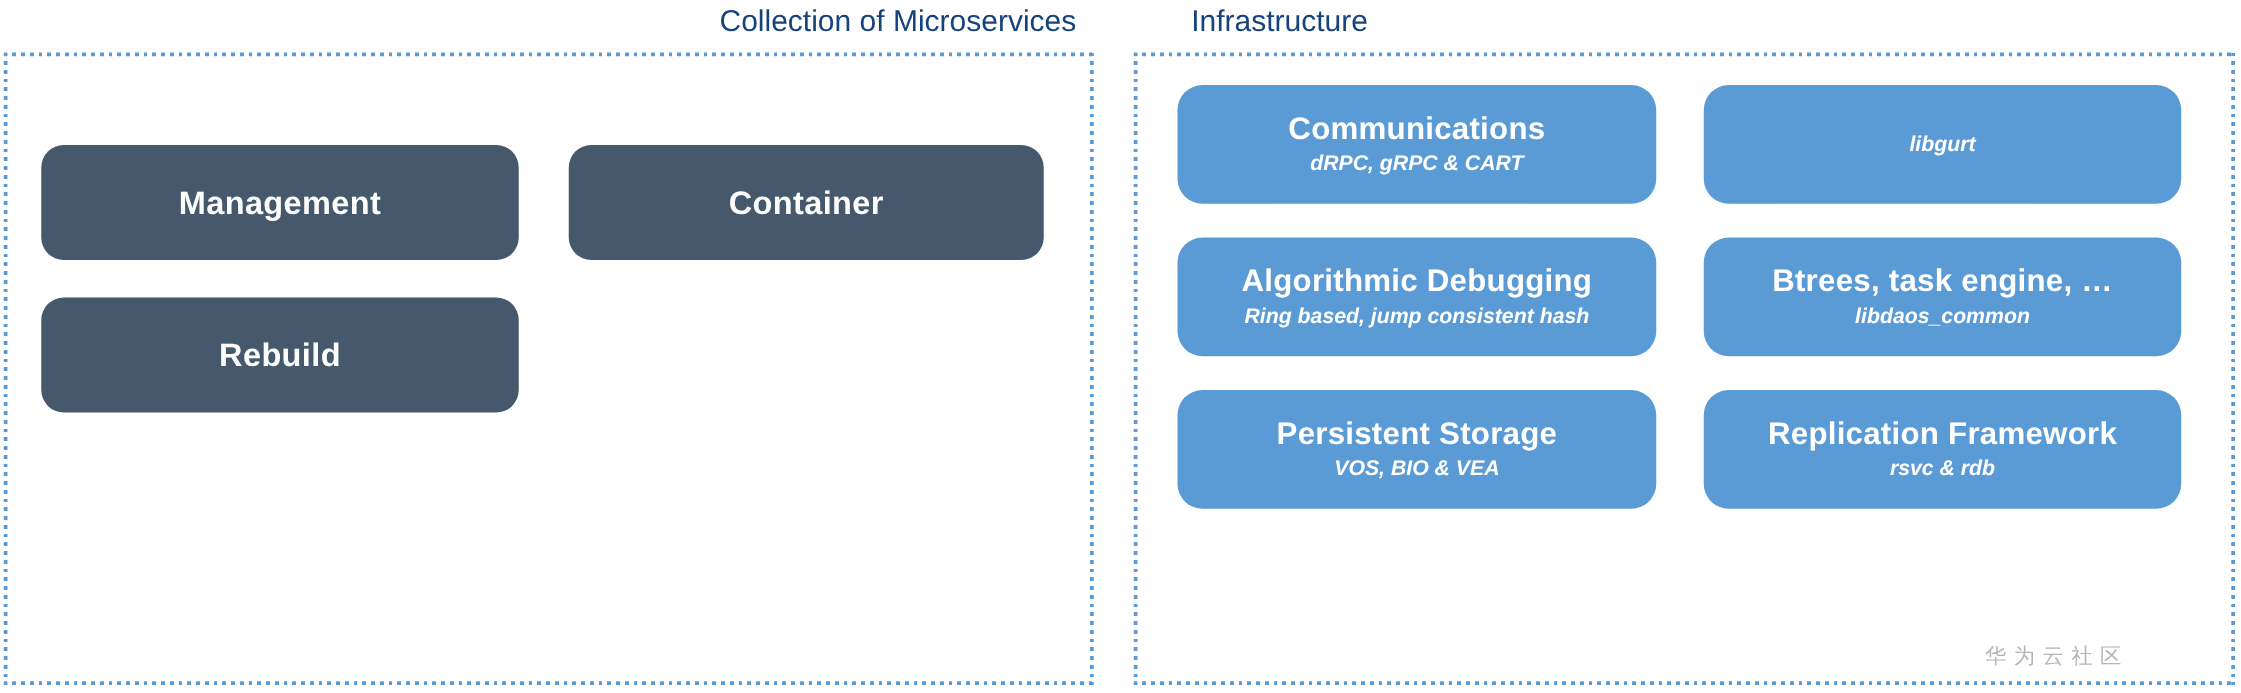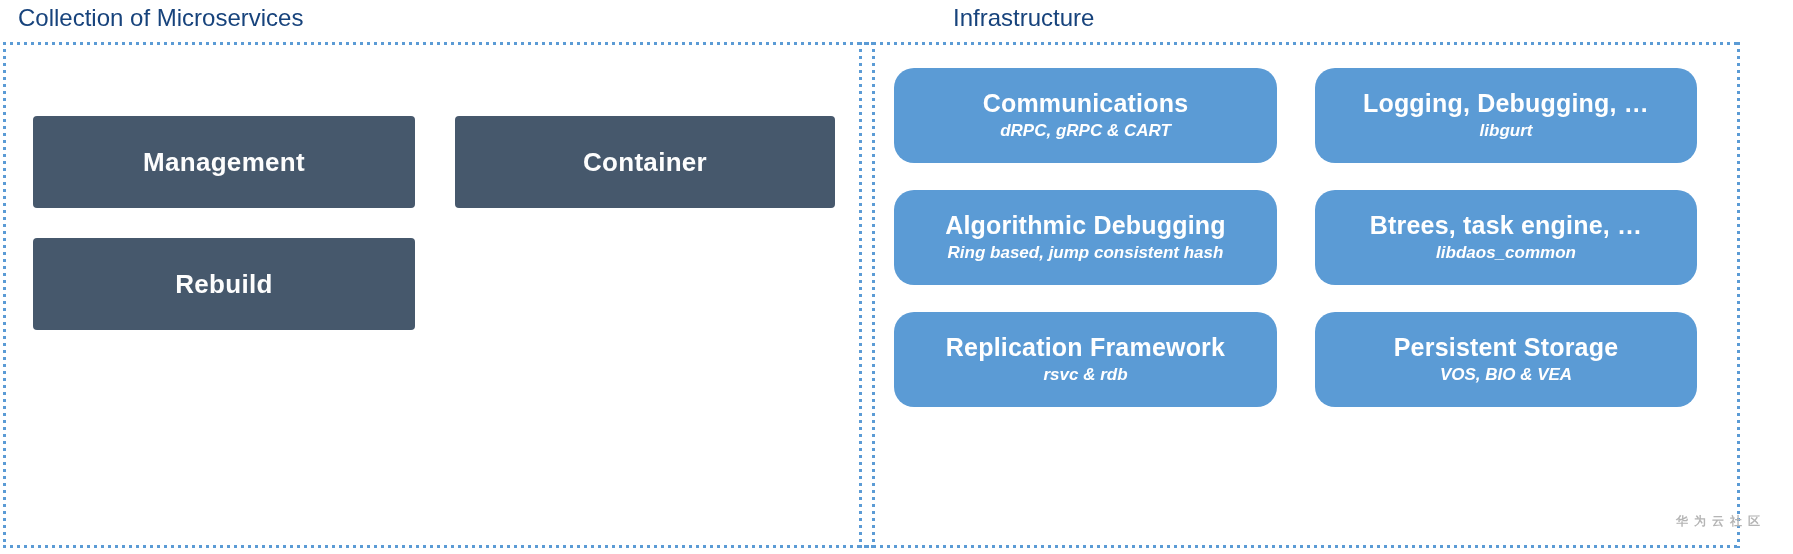--- a/index.html
+++ b/index.html
@@ -19,54 +19,55 @@
   }
   .panel-title{
     position:absolute;
     top:2px;
     font-size:24px;
     line-height:1.3;
     color:var(--heading);
     white-space:nowrap;
   }
   .title-left{
-    left:18px;width:872px;
+    left:3px;width:872px;
+    text-align:right;
     padding-right:14px;
   }
   .title-right{left:909px;margin-left:44px;}
   
   .panel{
     position:absolute;
     top:42px;height:506px;
     background:
       repeating-linear-gradient(to right, var(--panel-border) 0 3px, transparent 3px 7px) left top    / 100% 3px no-repeat,
       repeating-linear-gradient(to right, var(--panel-border) 0 3px, transparent 3px 7px) left bottom / 100% 3px no-repeat,
       repeating-linear-gradient(to bottom, var(--panel-border) 0 3px, transparent 3px 7px) left top   / 3px 100% no-repeat,
       repeating-linear-gradient(to bottom, var(--panel-border) 0 3px, transparent 3px 7px) right top  / 3px 100% no-repeat;
   }
   .panel-left{left:3px;width:872px;}
-  .panel-right{left:859px;width:881px;text-decoration:underline;}
+  .panel-right{left:907px;width:881px;text-decoration:underline;}
   .grid{
     position:absolute;
     display:grid;
   }
   .grid-left{
     left:30px;top:74px;
     grid-template-columns:382px 380px;
     column-gap:40px;row-gap:30px;
   }
   .grid-right{
     left:35px;top:26px;
     grid-template-columns:383px 382px;
     column-gap:38px;row-gap:27px;
   }
   .dark-box{
     height:92px;
     background:var(--dark-box);
-    border-radius:4px;
+    border-radius:18px;
     display:flex;align-items:center;justify-content:center;
     color:#fdfdfd;
     font-size:26px;font-weight:600;
     letter-spacing:.3px;
   }
   .blue-box{
     height:95px;
     background:var(--light-box);
     border-radius:20px;
     display:flex;flex-direction:column;align-items:center;justify-content:center;
@@ -77,27 +78,26 @@
     font-size:25px;font-weight:600;line-height:1.2;
     letter-spacing:.2px;
   }
   .box-sub{
     font-size:17px;font-weight:600;font-style:italic;line-height:1.3;
     margin-top:2px;
   }
   .box-sub:empty{display:none;}
   .watermark{
     position:absolute;
-    left:1676px;top:513px;
-    font-size:12px;
+    left:1588px;top:513px;
+    font-size:17px;
     letter-spacing:6px;
     color:var(--watermark);
     z-index:5;
     white-space:nowrap;
-    font-weight:bold;
   }
 </style>
 </head>
 <body>
 
 <div class="panel-title title-left">Collection of Microservices</div>
 <div class="panel-title title-right">Infrastructure</div>
 
 <div class="panel panel-left">
   <div class="grid grid-left">
@@ -107,35 +107,34 @@
   </div>
 </div>
 
 <div class="panel panel-right">
   <div class="grid grid-right">
     <div class="blue-box">
       <div class="box-title">Communications</div>
       <div class="box-sub">dRPC, gRPC &amp; CART</div>
     </div>
     <div class="blue-box">
-      <div class="box-title">Logging, Debugging, …</div>
       <div class="box-sub">libgurt</div>
     </div>
     <div class="blue-box">
       <div class="box-title">Algorithmic Debugging</div>
       <div class="box-sub">Ring based, jump consistent hash</div>
     </div>
     <div class="blue-box">
       <div class="box-title">Btrees, task engine, …</div>
       <div class="box-sub">libdaos_common</div>
     </div>
     <div class="blue-box">
+      <div class="box-title">Persistent Storage</div>
+      <div class="box-sub">VOS, BIO &amp; VEA</div>
+    </div>
+    <div class="blue-box">
       <div class="box-title">Replication Framework</div>
       <div class="box-sub">rsvc &amp; rdb</div>
-    </div>
-    <div class="blue-box">
-      <div class="box-title">Persistent Storage</div>
-      <div class="box-sub">VOS, BIO &amp; VEA</div>
     </div>
   </div>
 </div>
 
 <div class="watermark">华为云社区</div>
 
 </body></html>

